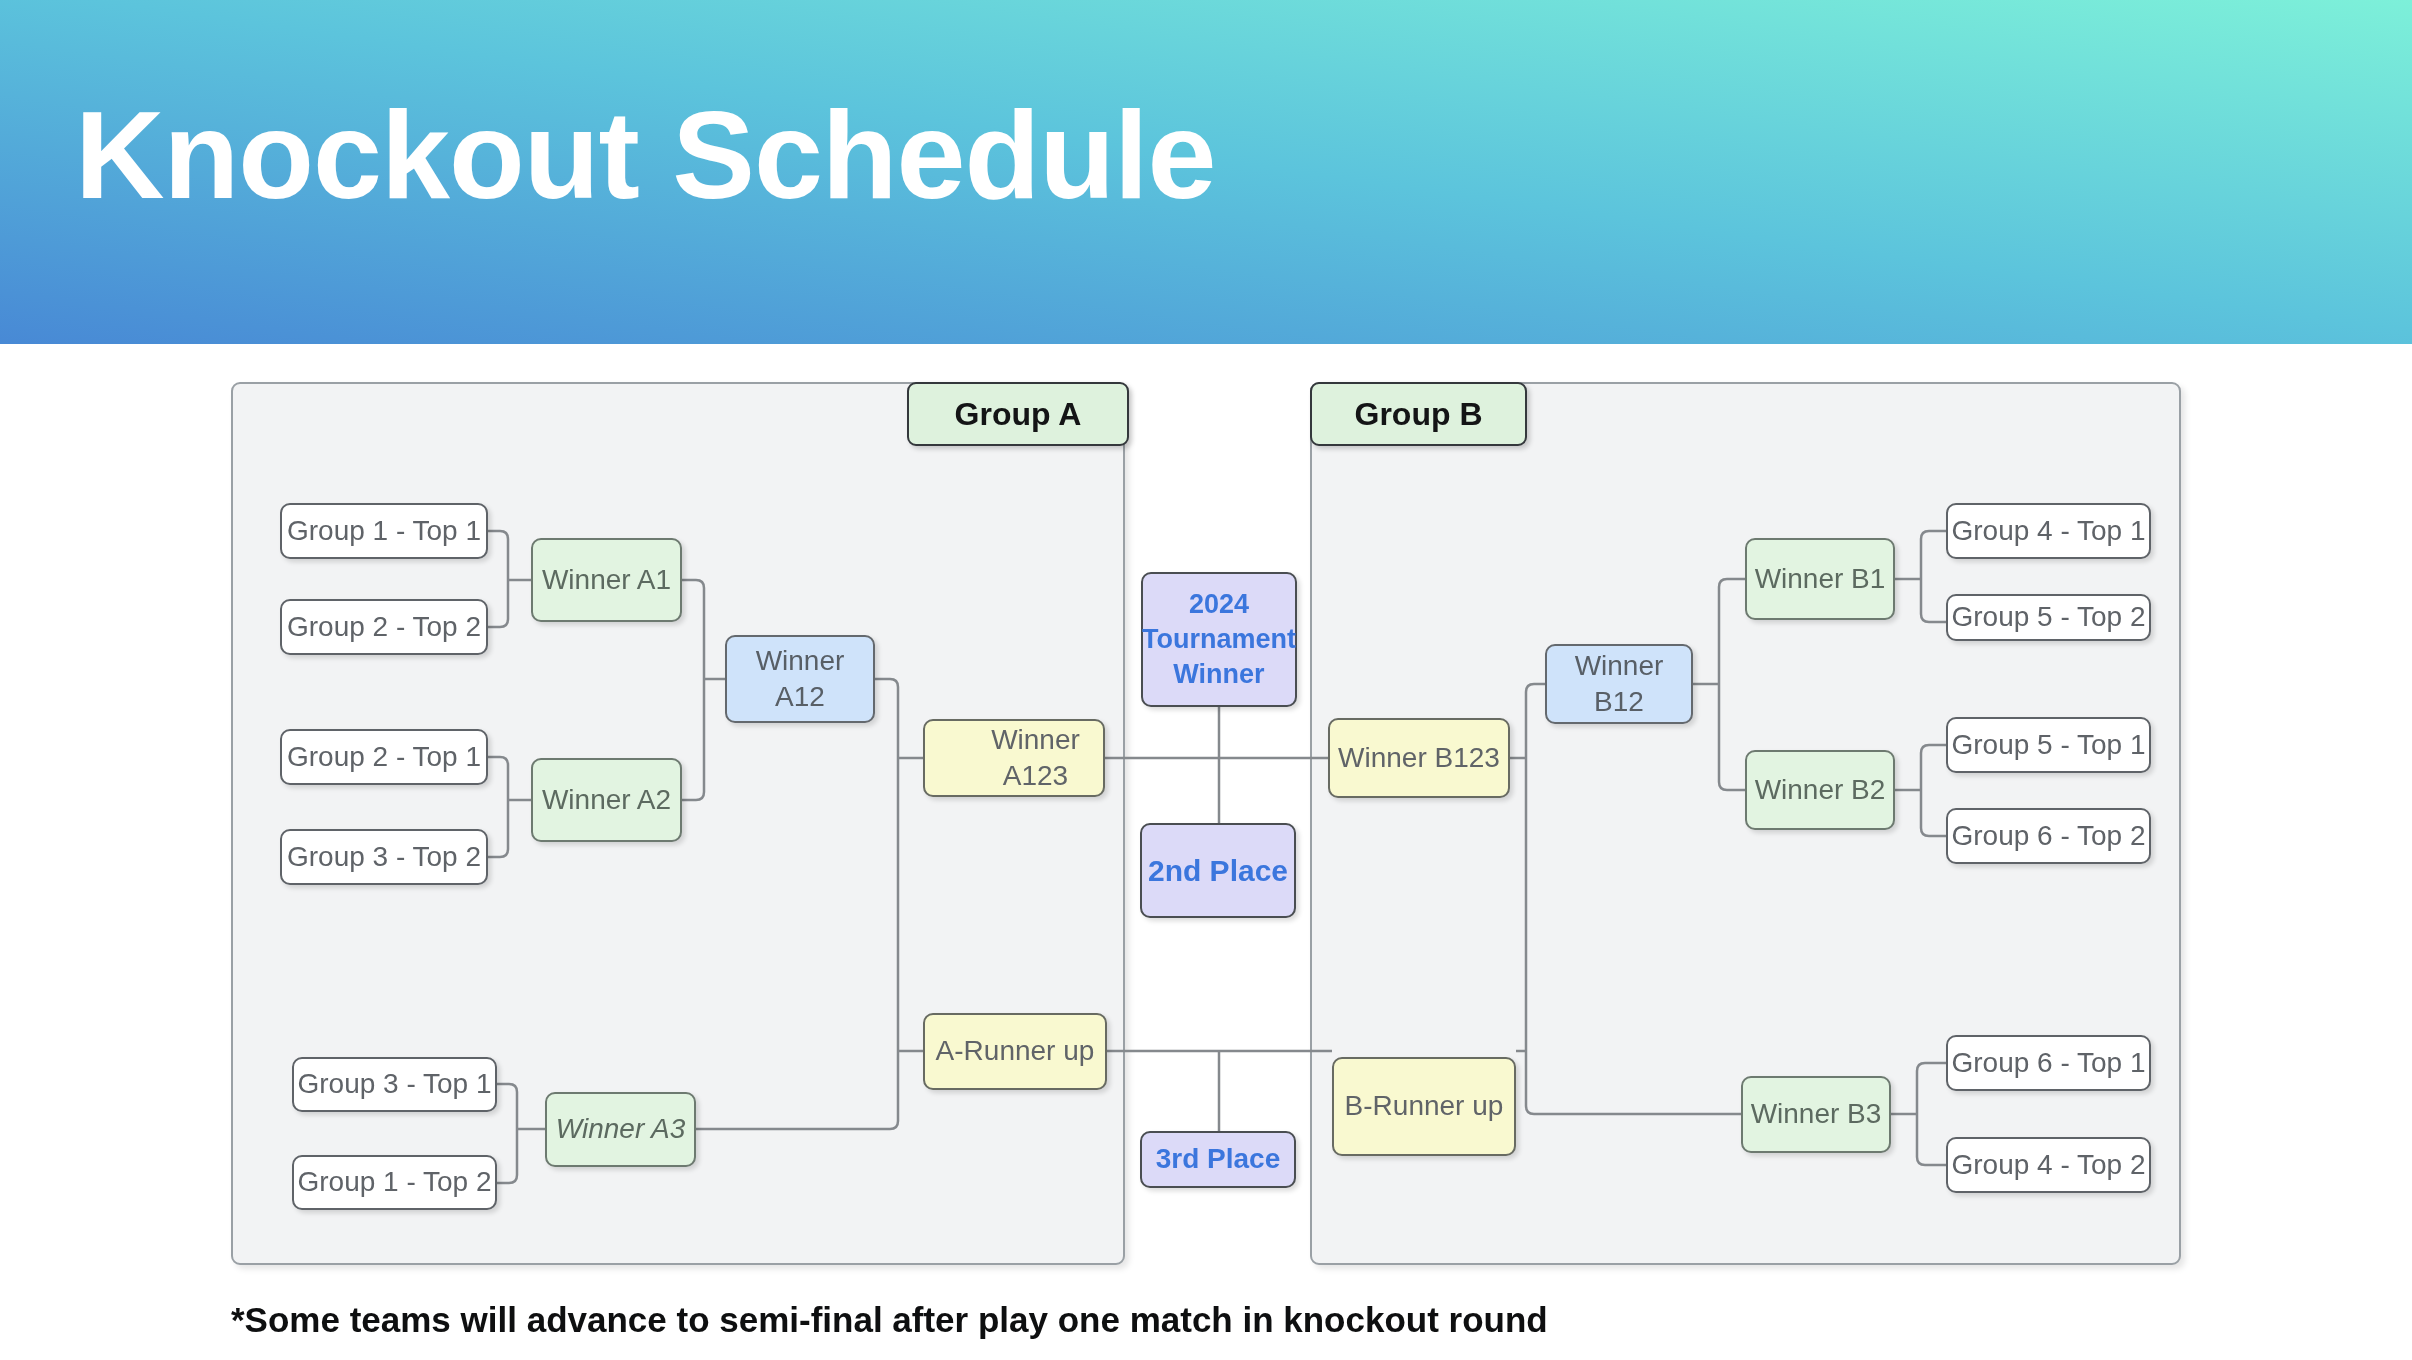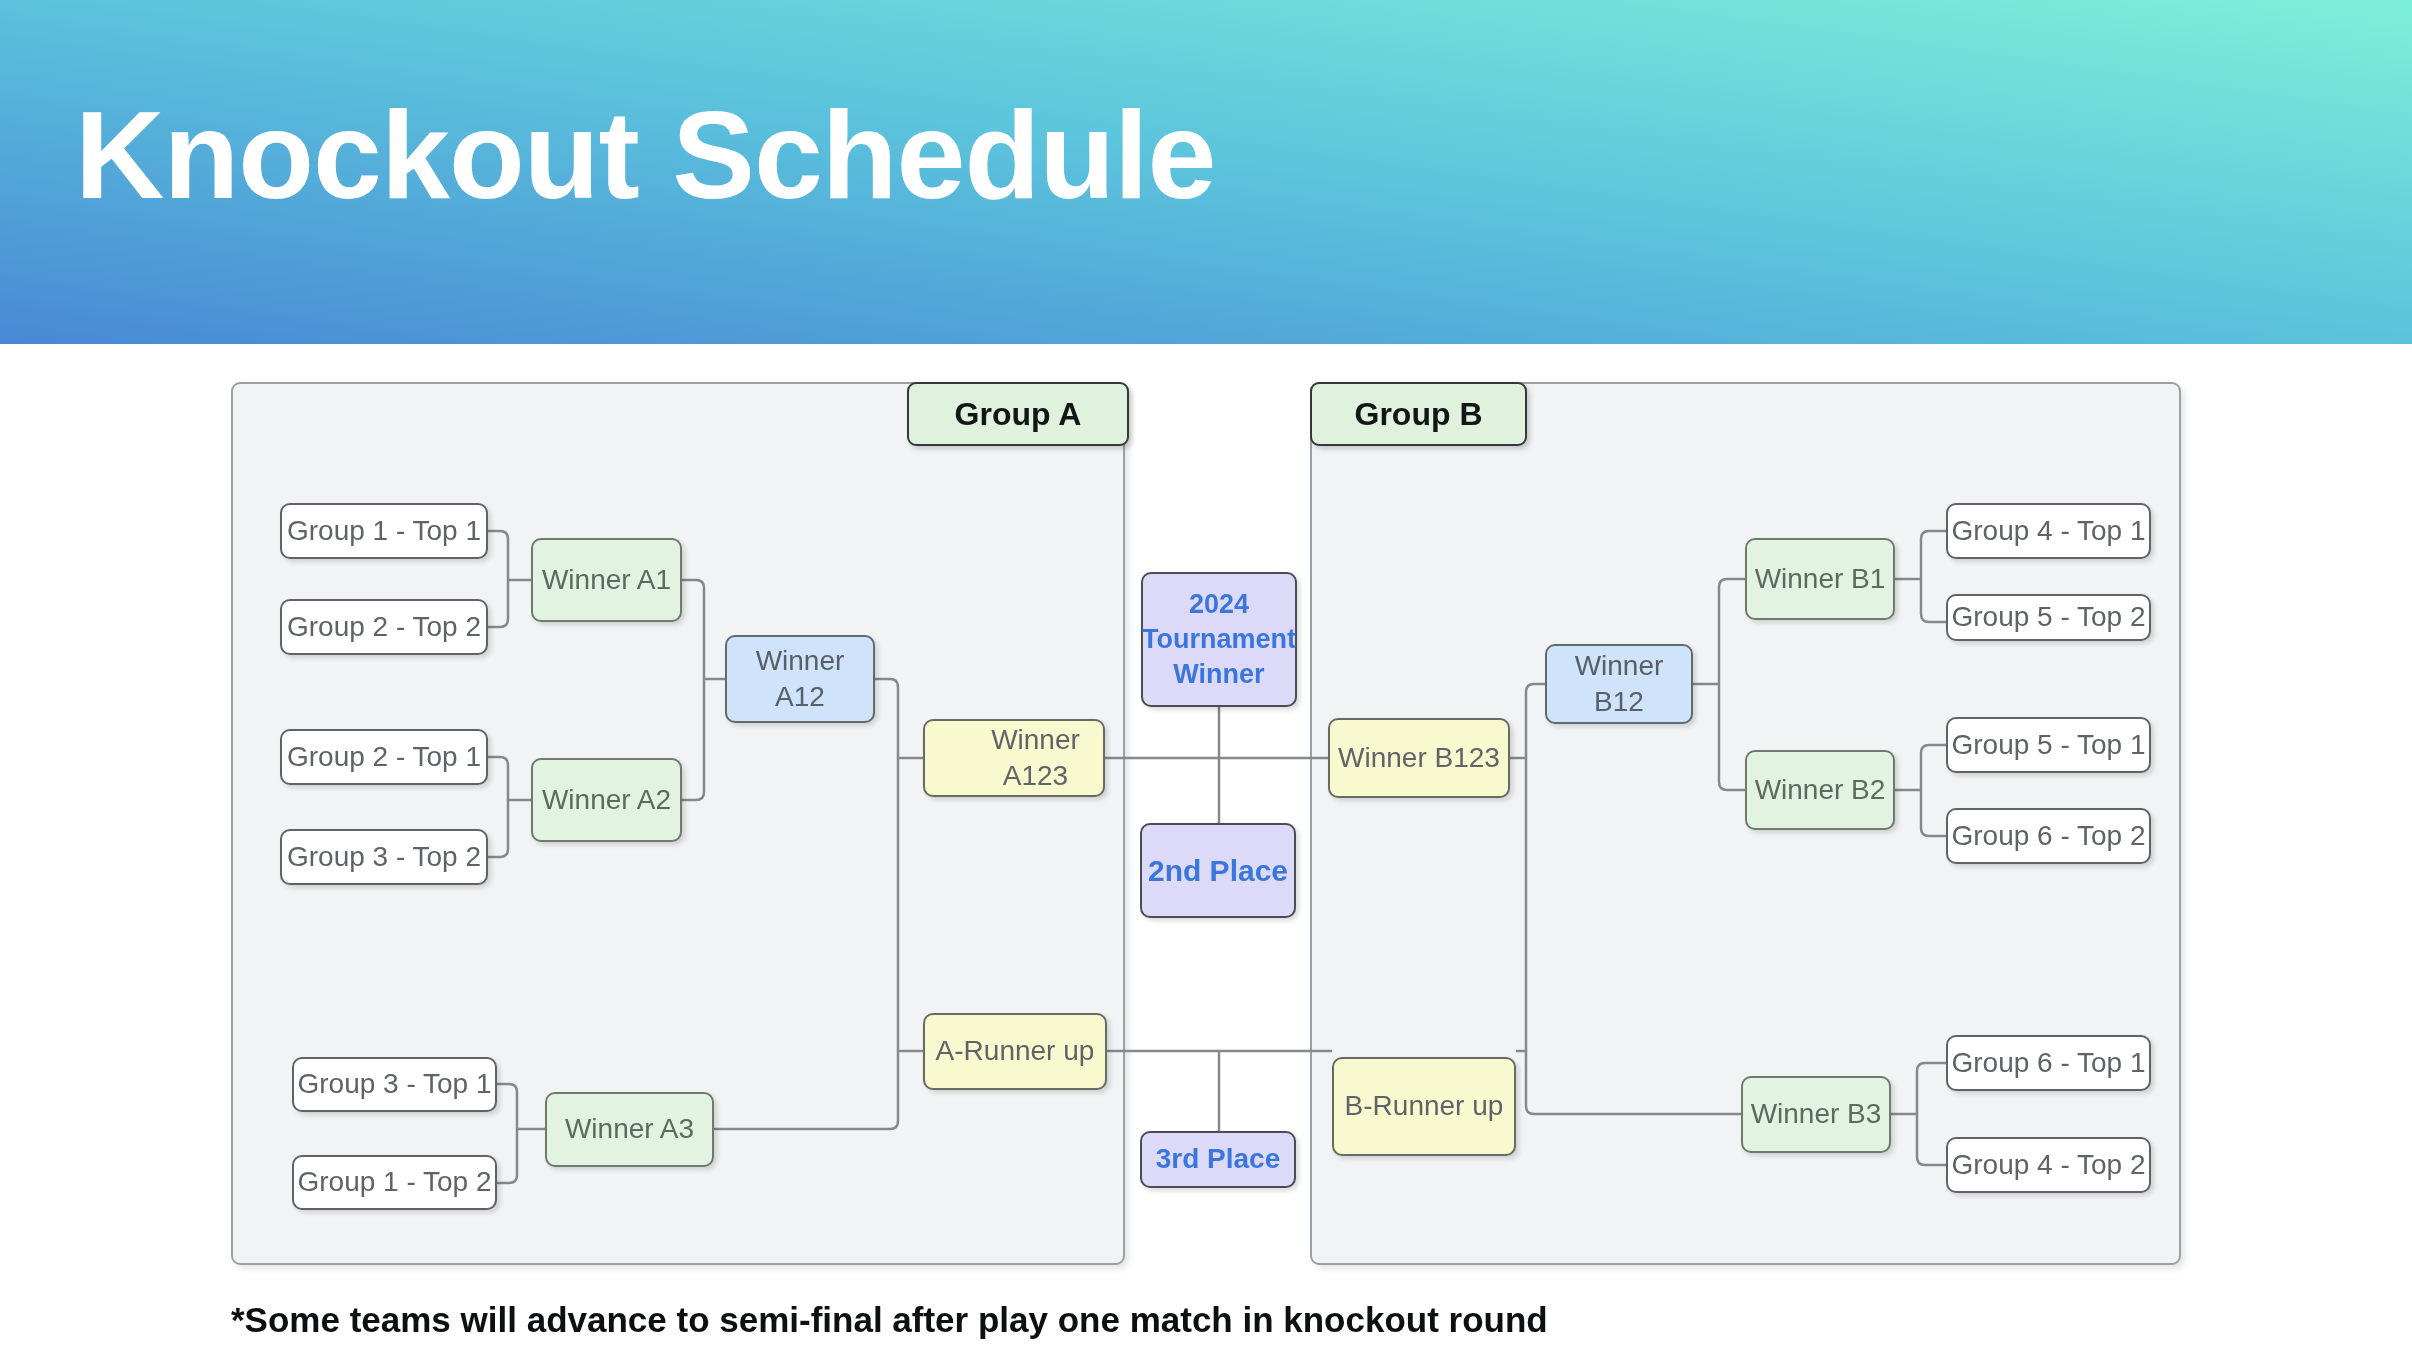--- a/index.html
+++ b/index.html
@@ -105,21 +105,21 @@
   <div class="node node-white" style="left:280px;top:599px;width:208px;height:56px;">Group 2 - Top 2</div>
   <div class="node node-green" style="left:531px;top:538px;width:151px;height:84px;">Winner A1</div>
   <div class="node node-white" style="left:280px;top:729px;width:208px;height:56px;">Group 2 - Top 1</div>
   <div class="node node-white" style="left:280px;top:829px;width:208px;height:56px;">Group 3 - Top 2</div>
   <div class="node node-green" style="left:531px;top:758px;width:151px;height:84px;">Winner A2</div>
   <div class="node node-blue" style="left:725px;top:635px;width:150px;height:88px;">Winner
 A12</div>
   <div class="node node-yellow" style="left:923px;top:719px;width:182px;height:78px;padding-left:43px;">Winner A123</div>
   <div class="node node-white" style="left:292px;top:1057px;width:205px;height:55px;">Group 3 - Top 1</div>
   <div class="node node-white" style="left:292px;top:1155px;width:205px;height:55px;">Group 1 - Top 2</div>
-  <div class="node node-green" style="left:545px;top:1092px;width:169px;height:75px;">Winner A3</div>
+  <div class="node node-green" style="left:545px;top:1092px;width:151px;height:75px;font-style:italic;">Winner A3</div>
   <div class="node node-yellow" style="left:923px;top:1013px;width:184px;height:77px;">A-Runner up</div>
 
   <div class="node node-lav" style="left:1141px;top:572px;width:156px;height:135px;font-size:27px;">2024
 Tournament
 Winner</div>
   <div class="node node-lav" style="left:1140px;top:823px;width:156px;height:95px;font-size:30px;">2nd Place</div>
   <div class="node node-lav" style="left:1140px;top:1131px;width:156px;height:57px;font-size:28px;">3rd Place</div>
 
   <div class="node node-yellow" style="left:1328px;top:718px;width:182px;height:80px;">Winner B123</div>
   <div class="node node-blue" style="left:1545px;top:644px;width:148px;height:80px;">Winner

